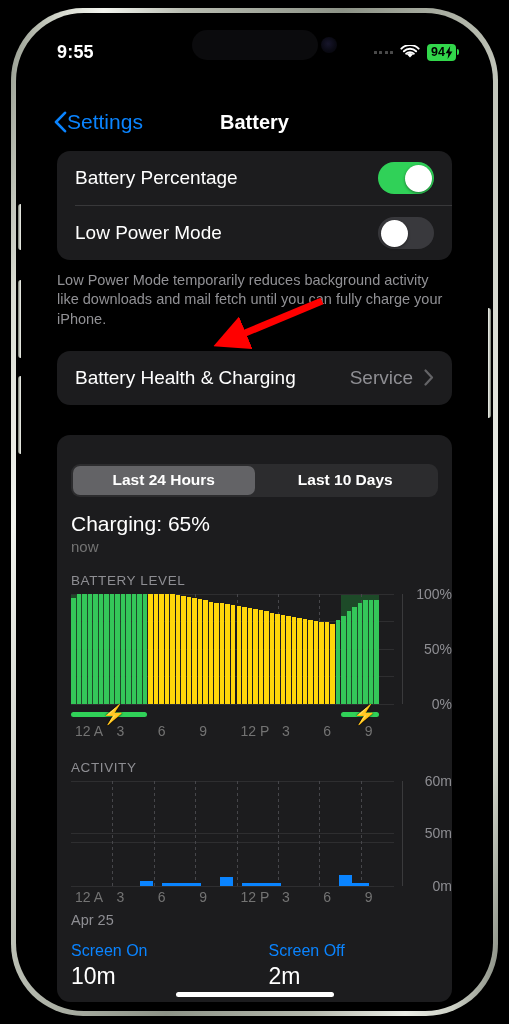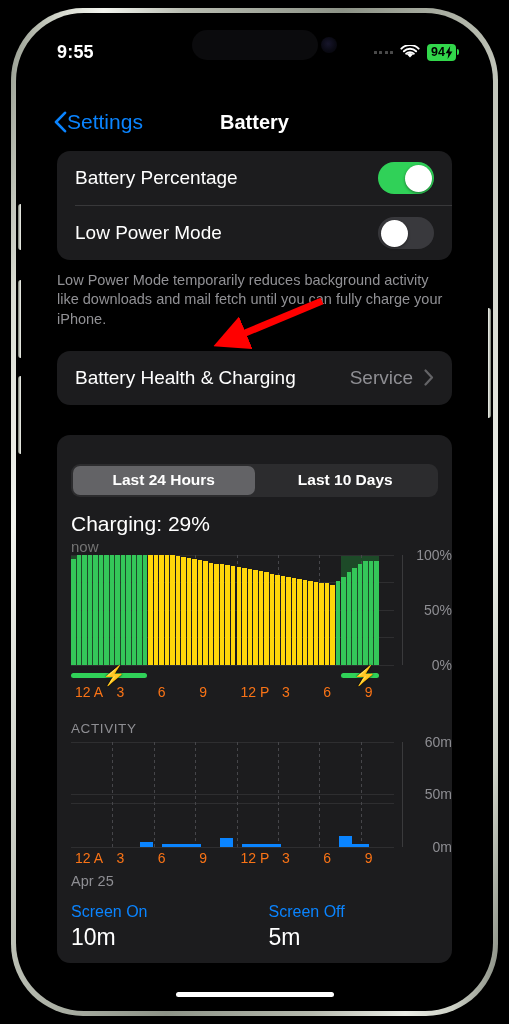--- a/index.html
+++ b/index.html
@@ -182,21 +182,21 @@
     transform: translateY(-50%); white-space: nowrap;
   }
   .gridline { position: absolute; left: 0; right: 0; height: 1px; background: #2e2e30; }
   .vgrid { position: absolute; top: 0; bottom: 0; width: 1px;
            background: repeating-linear-gradient(to bottom,#46464a 0 3px,transparent 3px 6px); }
   .axis-right { position: absolute; top: 0; bottom: 0; width: 1px; background: #3a3a3c; }
 
   .bar { position: absolute; bottom: 0; }
 
   .xlabels { position: relative; height: 22px; margin-left: 14px; }
-  .xlabel { position: absolute; top: 3px; color: #f97316; font-size: 14px; }
+  .xlabel { position: absolute; top: 3px; color: #737373; font-size: 14px; }
 
   
   .charge-strip { position: absolute; height: 5px; border-radius: 2.5px; background: #30d158; }
   .charge-region { position: absolute; top: 0; bottom: 0; background: #1d4a28; }
   .bolt {
     position: absolute; color: #30d158; font-size: 19px; line-height: 1;
     text-shadow: 0 0 2px #000;
   }
 
   #date-label { margin: 4px 0 0 14px; color: #8e8e93; font-size: 14.5px; }
@@ -300,23 +300,24 @@
           </div>
         </div>
 
         <div id="stats-card">
 
           <div id="segmented">
             <div class="seg active">Last 24 Hours</div>
             <div class="seg">Last 10 Days</div>
           </div>
 
-          <div id="charging-line">Charging: 29%</div>
+          <div id="charging-line">Charging: 65%</div>
           <div id="charging-sub">now</div>
 
+          <div class="chart-label">BATTERY LEVEL</div>
           <div class="chart-wrap" style="padding-bottom: 16px;">
             <div class="plot" id="battery-plot" style="height:110px; margin-right:58px;">
                 <div class="charge-region" style="left: 0px; width: 75.8542px;"></div>
                 <div class="charge-region" style="left: 270.317px; width: 37.2375px;"></div>
                 <div class="gridline" style="top: 0px;"></div>
                 <div class="gridline" style="top: 55px;"></div>
                 <div class="gridline" style="top: 110px;"></div>
                 <div class="gridline" style="top: 27.5px;"></div>
                 <div class="gridline" style="top: 82.5px;"></div>
                 <div class="vgrid" style="left: 41.375px;"></div>
@@ -450,21 +451,21 @@
 
           <div id="date-label">Apr 25</div>
 
           <div id="screen-stats">
             <div class="scr-col">
               <div class="scr-title">Screen On</div>
               <div class="scr-value">10m</div>
             </div>
             <div class="scr-col">
               <div class="scr-title">Screen Off</div>
-              <div class="scr-value">5m</div>
+              <div class="scr-value">2m</div>
             </div>
           </div>
         </div>
       </div>
 
       <div id="home-indicator"></div>
     </div>
   </div>
 </div>
 

